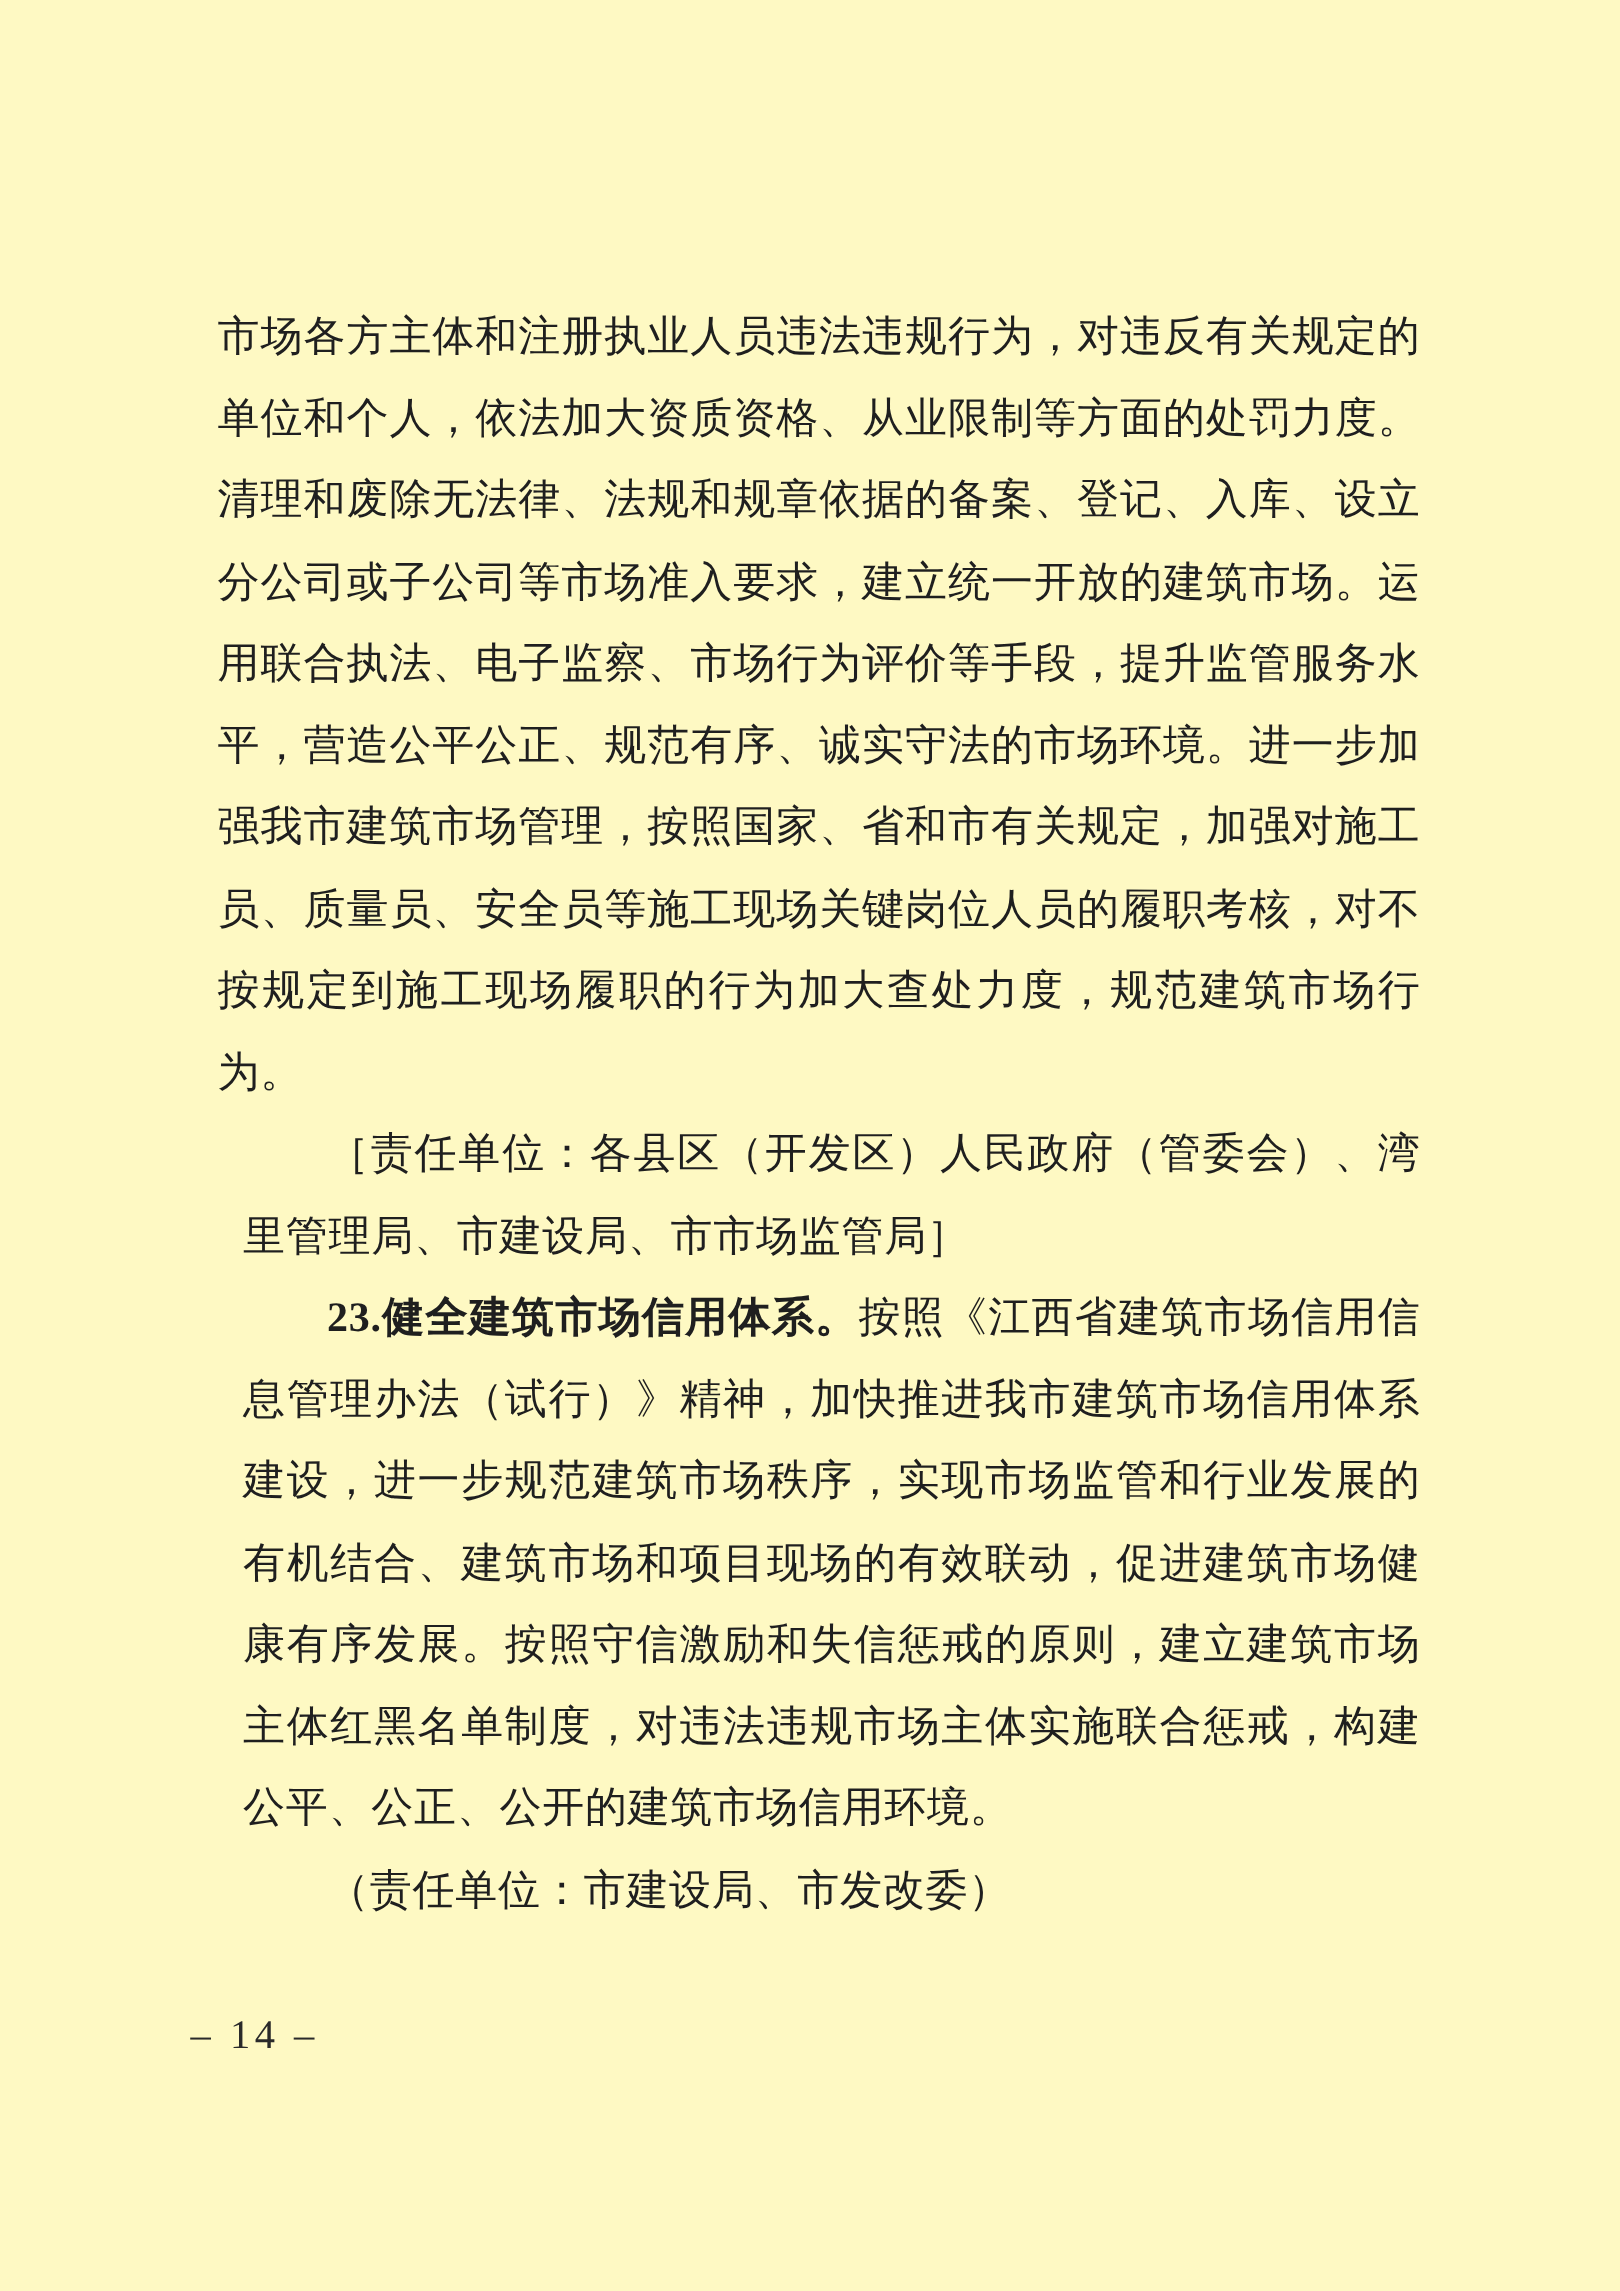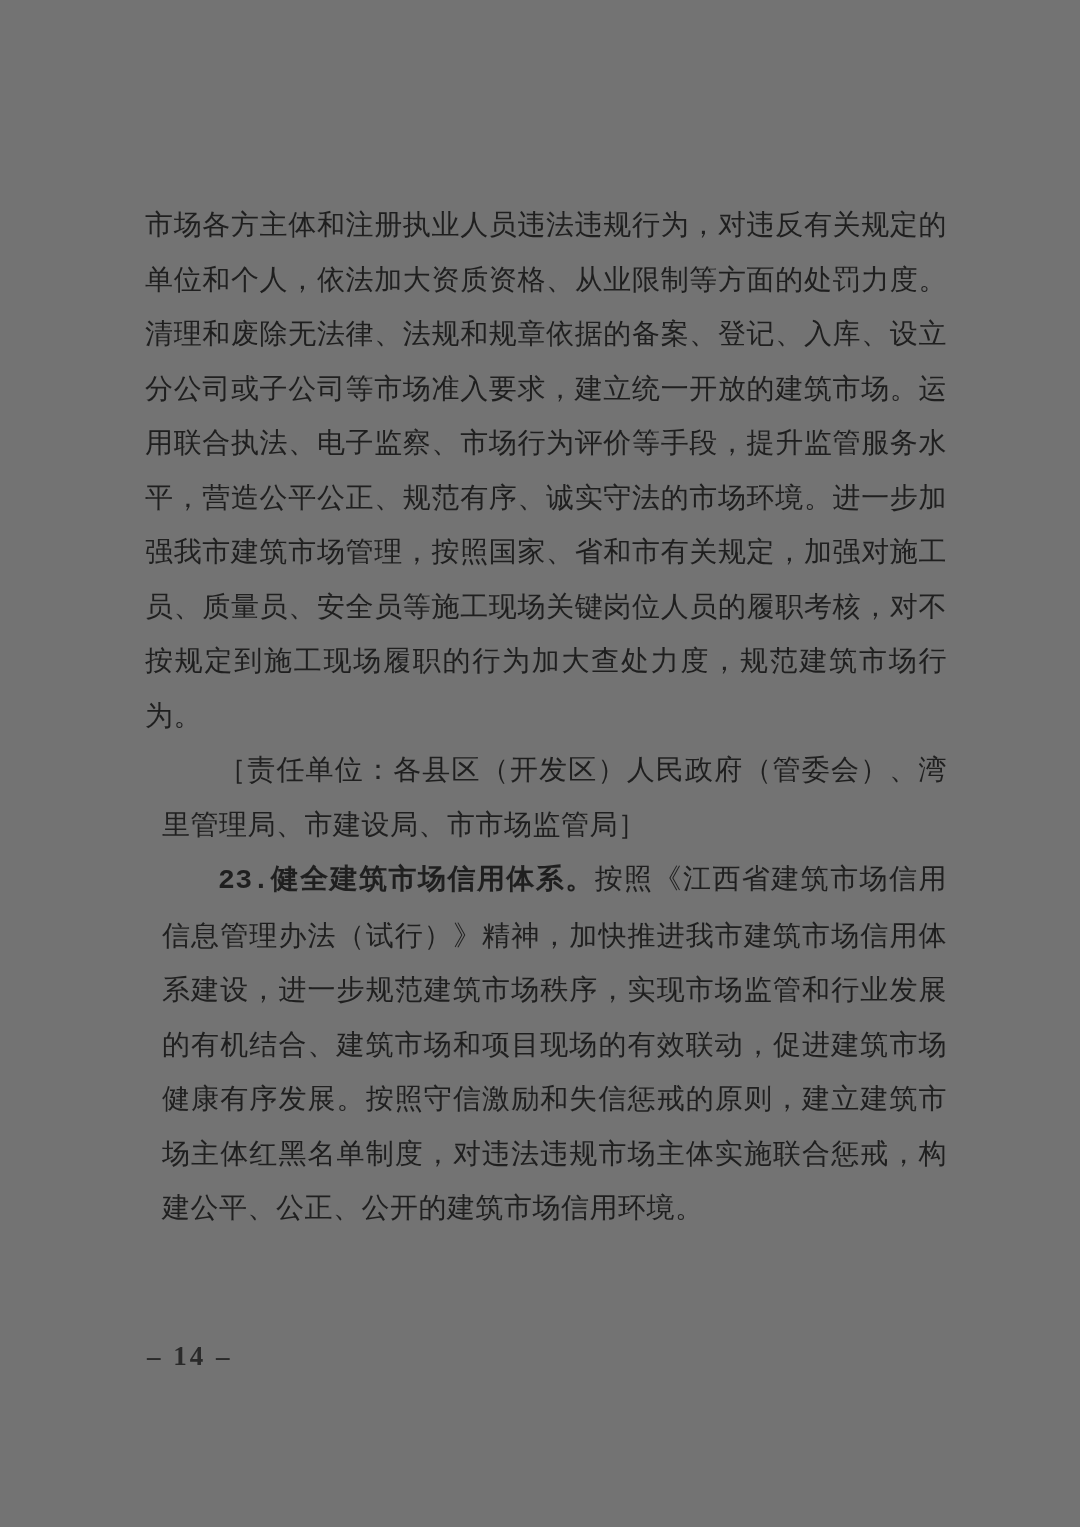--- a/index.html
+++ b/index.html
@@ -5,21 +5,21 @@
   * { margin: 0; padding: 0; box-sizing: border-box; }
   html, body {
     width: 1080px;
     background: #ffffff;
     font-family: "Liberation Serif", "DejaVu Serif", serif;
   }
   .page {
     position: relative;
     width: 1080px;
     height: 1527px;
-    background: #737373;
+    background: #fef9c3;
     overflow: hidden;
   }
   .text-block {
     position: absolute;
     left: 145px;
     top: 198px;
     width: 802px;
   }
   .para {
     font-size: 28px;
@@ -29,45 +29,44 @@
     text-align: justify;
     text-justify: inter-character;
     font-weight: 400;
   }
   .para.indent {
     text-indent: 2em;
     margin-left: 17px;
   }
   .bold {
     font-weight: 700;
-    font-family: Liberation Mono, monospace;
   }
   .footer {
     position: absolute;
-    left: 147px;
+    left: 127px;
     top: 1341px;
     font-size: 27px;
     letter-spacing: 3px;
     color: #2a2a2a;
     font-family: "Liberation Serif", "DejaVu Serif", serif;
-    font-weight: bold;
   }
 </style>
 </head>
 <body>
 
 <div class="page">
 
   <div class="text-block">
 
     <p class="para"><span>市场各方主体和注册执业人员违法违规行为，对违反有关规定的单位和个人，依法加大资质资格、从业限制等方面的处罚力度。清理和废除无法律、法规和规章依据的备案、登记、入库、设立分公司或子公司等市场准入要求，建立统一开放的建筑市场。运用联合执法、电子监察、市场行为评价等手段，提升监管服务水平，营造公平公正、规范有序、诚实守法的市场环境。进一步加强我市建筑市场管理，按照国家、省和市有关规定，加强对施工员、质量员、安全员等施工现场关键岗位人员的履职考核，对不按规定到施工现场履职的行为加大查处力度，规范建筑市场行为。</span></p>
 
     <p class="para indent"><span>［责任单位：各县区（开发区）人民政府（管委会）、湾里管理局、市建设局、市市场监管局］</span></p>
 
     <p class="para indent"><span class="bold">23.健全建筑市场信用体系。</span><span>按照《江西省建筑市场信用信息管理办法（试行）》精神，加快推进我市建筑市场信用体系建设，进一步规范建筑市场秩序，实现市场监管和行业发展的有机结合、建筑市场和项目现场的有效联动，促进建筑市场健康有序发展。按照守信激励和失信惩戒的原则，建立建筑市场主体红黑名单制度，对违法违规市场主体实施联合惩戒，构建公平、公正、公开的建筑市场信用环境。</span></p>
 
+    <p class="para indent"><span>（责任单位：市建设局、市发改委）</span></p>
 
 
   </div>
 
   <div class="footer">– 14 –</div>
 
 </div>
 
 </body></html>

